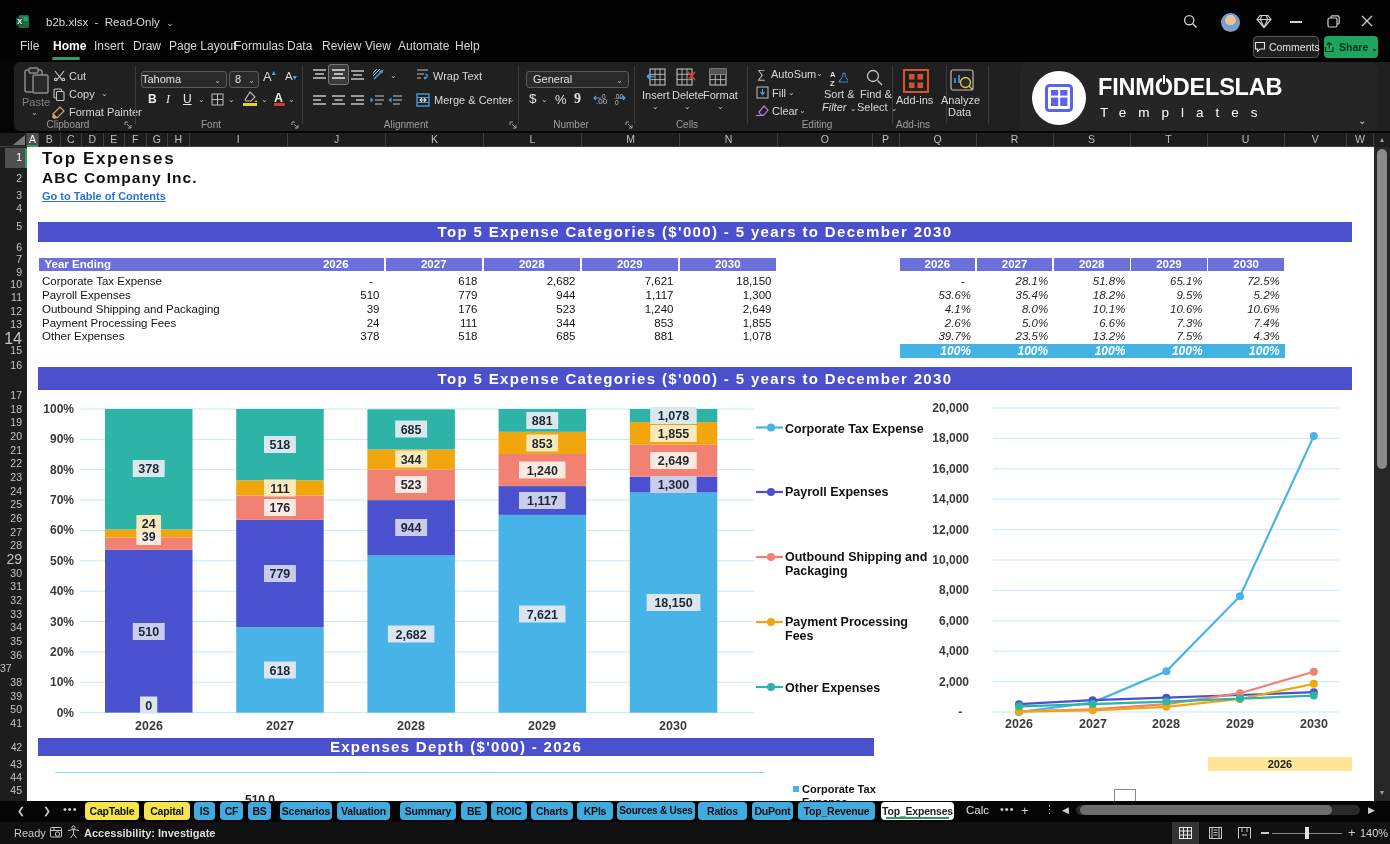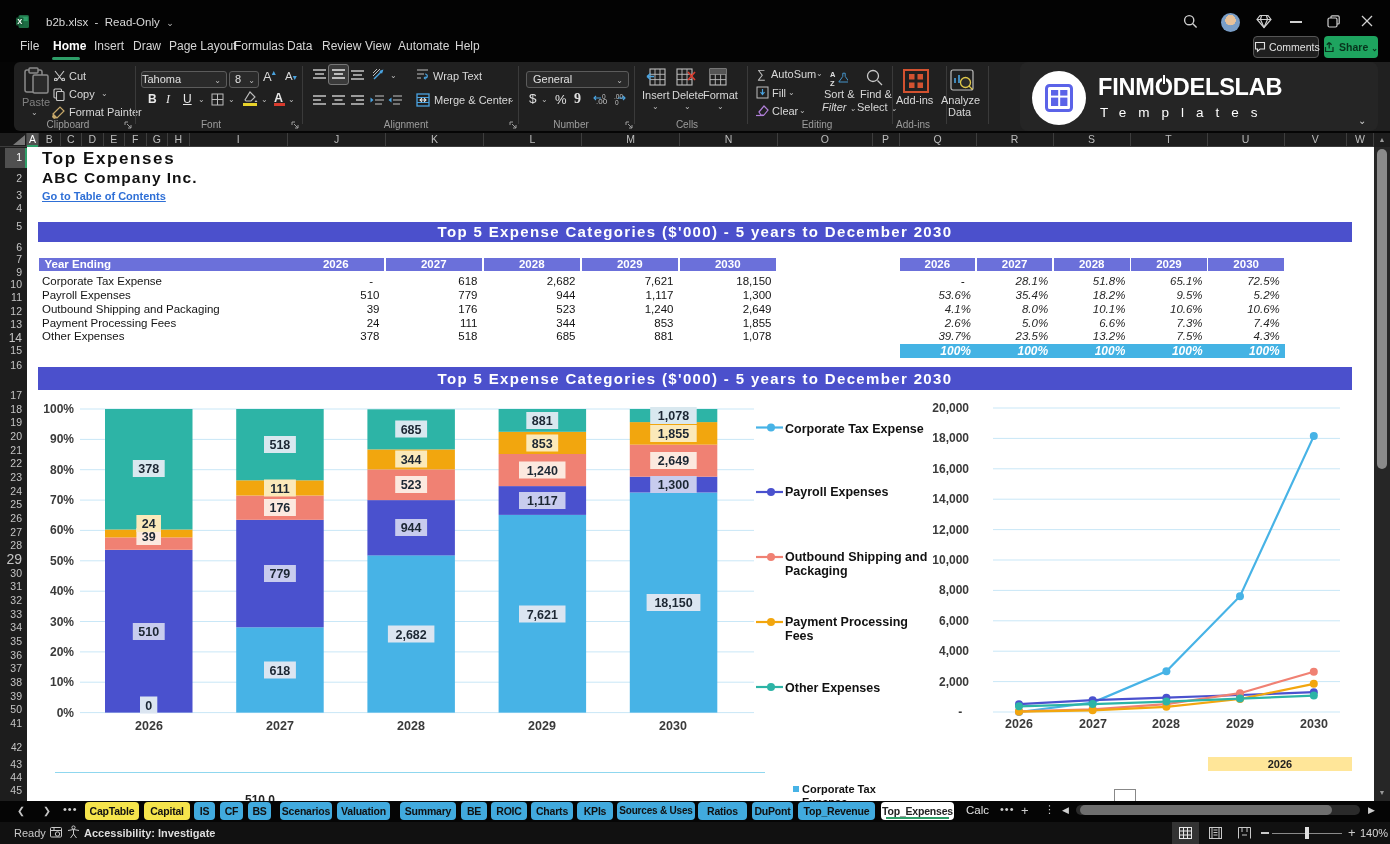--- a/index.html
+++ b/index.html
@@ -345,21 +345,21 @@
 <div class="abs" style="left:0;top:42.5px;width:22px;text-align:right;font-size:10.5px;color:#c4c4c4;line-height:11px;">3</div>
 <div class="abs" style="left:0;top:56.0px;width:22px;text-align:right;font-size:10.5px;color:#c4c4c4;line-height:11px;">4</div>
 <div class="abs" style="left:0;top:73.5px;width:22px;text-align:right;font-size:10.5px;color:#c4c4c4;line-height:11px;">5</div>
 <div class="abs" style="left:0;top:94.5px;width:22px;text-align:right;font-size:10.5px;color:#c4c4c4;line-height:11px;">6</div>
 <div class="abs" style="left:0;top:106.5px;width:22px;text-align:right;font-size:10.5px;color:#c4c4c4;line-height:11px;">7</div>
 <div class="abs" style="left:0;top:120.0px;width:22px;text-align:right;font-size:10.5px;color:#c4c4c4;line-height:11px;">9</div>
 <div class="abs" style="left:0;top:132.0px;width:22px;text-align:right;font-size:10.5px;color:#c4c4c4;line-height:11px;">10</div>
 <div class="abs" style="left:0;top:145.0px;width:22px;text-align:right;font-size:10.5px;color:#c4c4c4;line-height:11px;">11</div>
 <div class="abs" style="left:0;top:158.5px;width:22px;text-align:right;font-size:10.5px;color:#c4c4c4;line-height:11px;">12</div>
 <div class="abs" style="left:0;top:172.0px;width:22px;text-align:right;font-size:10.5px;color:#c4c4c4;line-height:11px;">13</div>
-<div class="abs" style="left:0;top:185.5px;width:22px;text-align:right;font-size:12px;color:#c4c4c4;line-height:11px;">14</div>
+<div class="abs" style="left:0;top:185.5px;width:22px;text-align:right;font-size:16px;color:#c4c4c4;line-height:11px;">14</div>
 <div class="abs" style="left:0;top:197.5px;width:22px;text-align:right;font-size:10.5px;color:#c4c4c4;line-height:11px;">15</div>
 <div class="abs" style="left:0;top:213.0px;width:22px;text-align:right;font-size:10.5px;color:#c4c4c4;line-height:11px;">16</div>
 <div class="abs" style="left:0;top:243.0px;width:22px;text-align:right;font-size:10.5px;color:#c4c4c4;line-height:11px;">17</div>
 <div class="abs" style="left:0;top:256.7px;width:22px;text-align:right;font-size:10.5px;color:#c4c4c4;line-height:11px;">18</div>
 <div class="abs" style="left:0;top:270.3px;width:22px;text-align:right;font-size:10.5px;color:#c4c4c4;line-height:11px;">19</div>
 <div class="abs" style="left:0;top:284.0px;width:22px;text-align:right;font-size:10.5px;color:#c4c4c4;line-height:11px;">20</div>
 <div class="abs" style="left:0;top:297.7px;width:22px;text-align:right;font-size:10.5px;color:#c4c4c4;line-height:11px;">21</div>
 <div class="abs" style="left:0;top:311.4px;width:22px;text-align:right;font-size:10.5px;color:#c4c4c4;line-height:11px;">22</div>
 <div class="abs" style="left:0;top:325.0px;width:22px;text-align:right;font-size:10.5px;color:#c4c4c4;line-height:11px;">23</div>
 <div class="abs" style="left:0;top:338.7px;width:22px;text-align:right;font-size:10.5px;color:#c4c4c4;line-height:11px;">24</div>
@@ -368,21 +368,21 @@
 <div class="abs" style="left:0;top:379.7px;width:22px;text-align:right;font-size:10.5px;color:#c4c4c4;line-height:11px;">27</div>
 <div class="abs" style="left:0;top:393.4px;width:22px;text-align:right;font-size:10.5px;color:#c4c4c4;line-height:11px;">28</div>
 <div class="abs" style="left:0;top:407.0px;width:22px;text-align:right;font-size:14px;color:#c4c4c4;line-height:11px;">29</div>
 <div class="abs" style="left:0;top:420.7px;width:22px;text-align:right;font-size:10.5px;color:#c4c4c4;line-height:11px;">30</div>
 <div class="abs" style="left:0;top:434.4px;width:22px;text-align:right;font-size:10.5px;color:#c4c4c4;line-height:11px;">31</div>
 <div class="abs" style="left:0;top:448.0px;width:22px;text-align:right;font-size:10.5px;color:#c4c4c4;line-height:11px;">32</div>
 <div class="abs" style="left:0;top:461.7px;width:22px;text-align:right;font-size:10.5px;color:#c4c4c4;line-height:11px;">33</div>
 <div class="abs" style="left:0;top:475.4px;width:22px;text-align:right;font-size:10.5px;color:#c4c4c4;line-height:11px;">34</div>
 <div class="abs" style="left:0;top:489.1px;width:22px;text-align:right;font-size:10.5px;color:#c4c4c4;line-height:11px;">35</div>
 <div class="abs" style="left:0;top:502.7px;width:22px;text-align:right;font-size:10.5px;color:#c4c4c4;line-height:11px;">36</div>
-<div class="abs" style="left:0;top:516.4px;width:22px;text-align:right;font-size:10.5px;color:#c4c4c4;line-height:11px;">37</div>
+<div class="abs" style="left:0;top:516.4px;width:22px;text-align:left;font-size:10.5px;color:#c4c4c4;line-height:11px;">37</div>
 <div class="abs" style="left:0;top:530.1px;width:22px;text-align:right;font-size:10.5px;color:#c4c4c4;line-height:11px;">38</div>
 <div class="abs" style="left:0;top:543.7px;width:22px;text-align:right;font-size:10.5px;color:#c4c4c4;line-height:11px;">39</div>
 <div class="abs" style="left:0;top:557.4px;width:22px;text-align:right;font-size:10.5px;color:#c4c4c4;line-height:11px;">50</div>
 <div class="abs" style="left:0;top:571.1px;width:22px;text-align:right;font-size:10.5px;color:#c4c4c4;line-height:11px;">41</div>
 <div class="abs" style="left:0;top:594.5px;width:22px;text-align:right;font-size:10px;color:#c4c4c4;line-height:11px;">42</div>
 <div class="abs" style="left:0;top:611.5px;width:22px;text-align:right;font-size:10.5px;color:#c4c4c4;line-height:11px;">43</div>
 <div class="abs" style="left:0;top:625.0px;width:22px;text-align:right;font-size:10.5px;color:#c4c4c4;line-height:11px;">44</div>
 <div class="abs" style="left:0;top:638.0px;width:22px;text-align:right;font-size:10.5px;color:#c4c4c4;line-height:11px;">45</div>
 </div>
 <div id="sheet">
@@ -638,20 +638,21 @@
 <line x1="0" y1="226" x2="27" y2="226" stroke="#f2a60e" stroke-width="2.2"></line>
 <circle cx="15" cy="226" r="4" fill="#f2a60e"></circle>
 <line x1="0" y1="291" x2="27" y2="291" stroke="#2db4a6" stroke-width="2.2"></line>
 <circle cx="15" cy="291" r="4" fill="#2db4a6"></circle>
 </svg>
 <div style="position:absolute;left:758px;font-size:12.5px;font-weight:bold;color:#111;line-height:13.5px;top:275.7px;">Corporate Tax Expense</div>
 <div style="position:absolute;left:758px;font-size:12.5px;font-weight:bold;color:#111;line-height:13.5px;top:339px;">Payroll Expenses</div>
 <div style="position:absolute;left:758px;font-size:12.5px;font-weight:bold;color:#111;line-height:13.5px;top:404.4px;">Outbound Shipping and<br>Packaging</div>
 <div style="position:absolute;left:758px;font-size:12.5px;font-weight:bold;color:#111;line-height:13.5px;top:469.4px;">Payment Processing<br>Fees</div>
 <div style="position:absolute;left:758px;font-size:12.5px;font-weight:bold;color:#111;line-height:13.5px;top:535.3px;">Other Expenses</div>
+<div class="banner" style="left:11px;top:591px;width:836px;height:18px;font-size:15px;line-height:18px;letter-spacing:1.3px;">Expenses Depth ($'000) - 2026</div>
 <div class="abs" style="left:1181px;top:610px;width:144px;height:14px;background:#ffe699;font-size:11px;font-weight:bold;text-align:center;line-height:14px;color:#1f1f1f;">2026</div>
 <div class="abs" style="left:28px;top:625px;width:710px;height:1px;background:#8fd7ef;"></div>
 <div class="abs" style="left:218px;top:646px;font-size:12px;font-weight:bold;color:#222;">510.0</div>
 <div class="abs" style="left:766px;top:639px;width:6px;height:6px;background:#47b3e6;"></div>
 <div class="abs" style="left:775px;top:636px;font-size:11px;font-weight:bold;color:#111;line-height:13px;">Corporate Tax<br>Expense</div>
 <div class="abs" style="left:1087px;top:642px;width:22px;height:14px;background:#fff;border:1px solid #888;"></div>
 </div>
 <div id="vscroll">
 <div class="abs" style="left:0;top:0;width:16px;height:14px;background:#1d1d1d;color:#999;font-size:7px;text-align:center;line-height:14px;">▲</div>
 <div class="abs" style="left:3px;top:16px;width:10px;height:320px;background:#8a8a8a;border-radius:5px;"></div>

